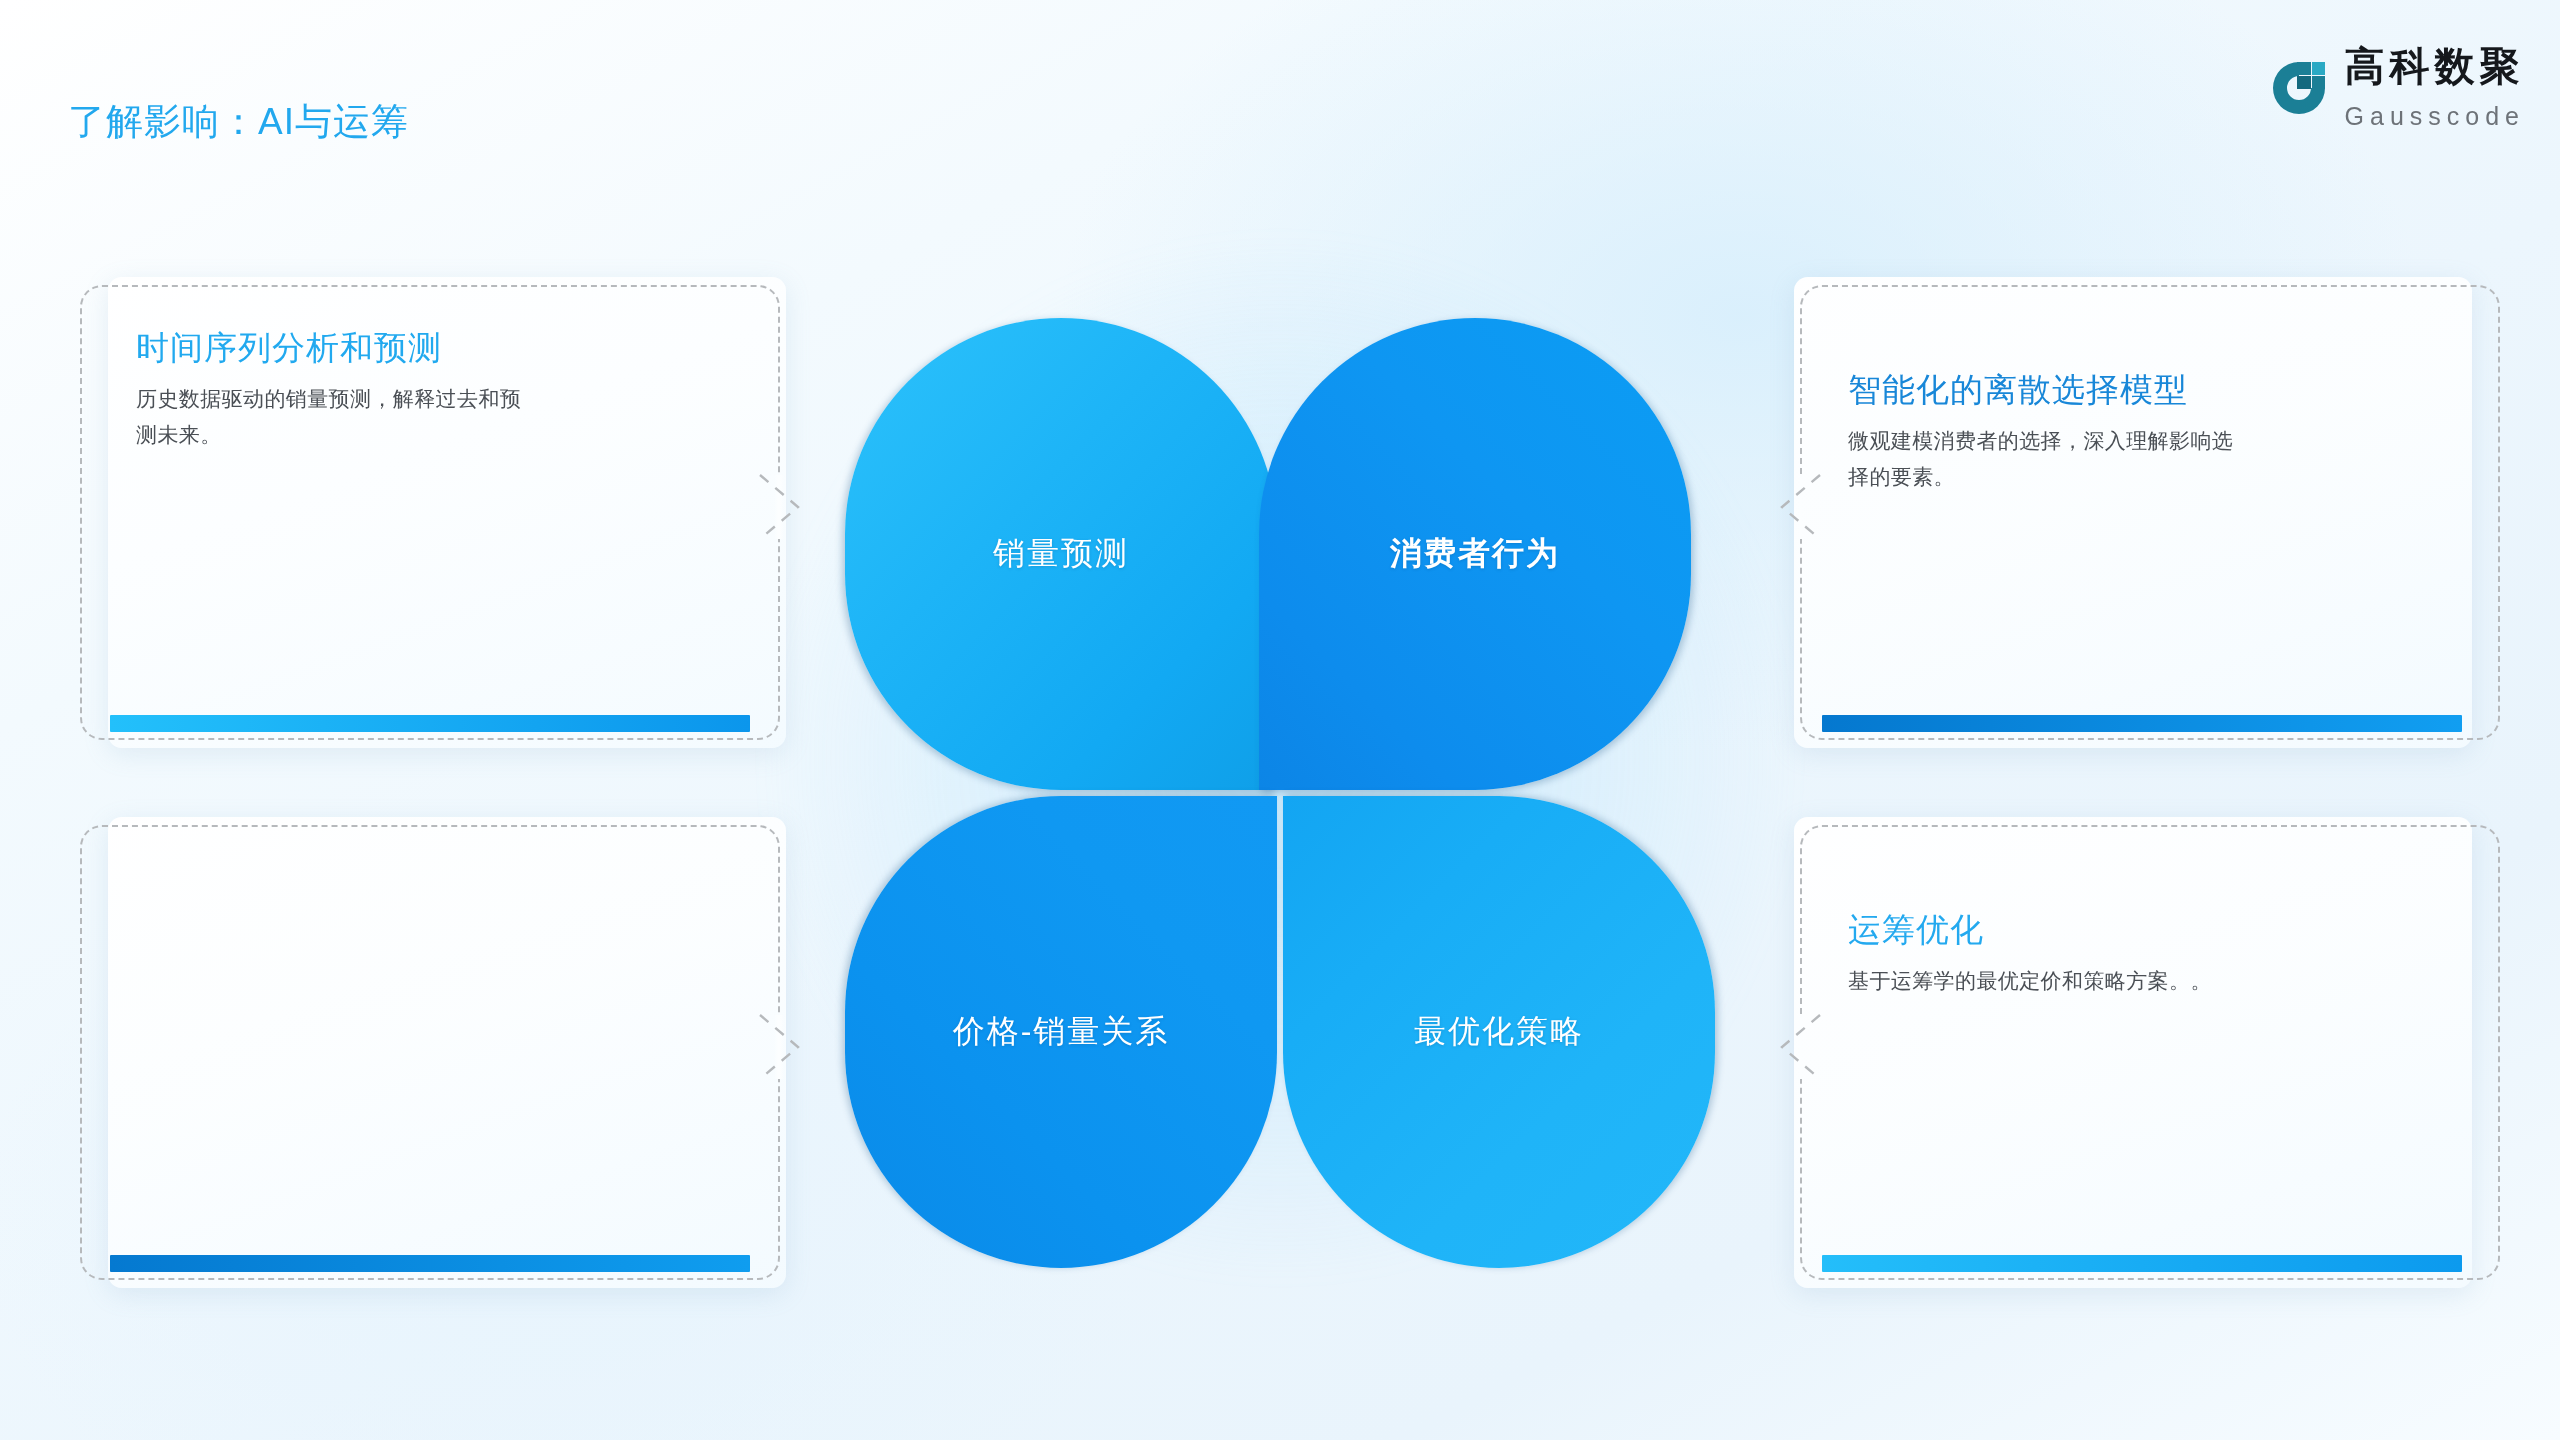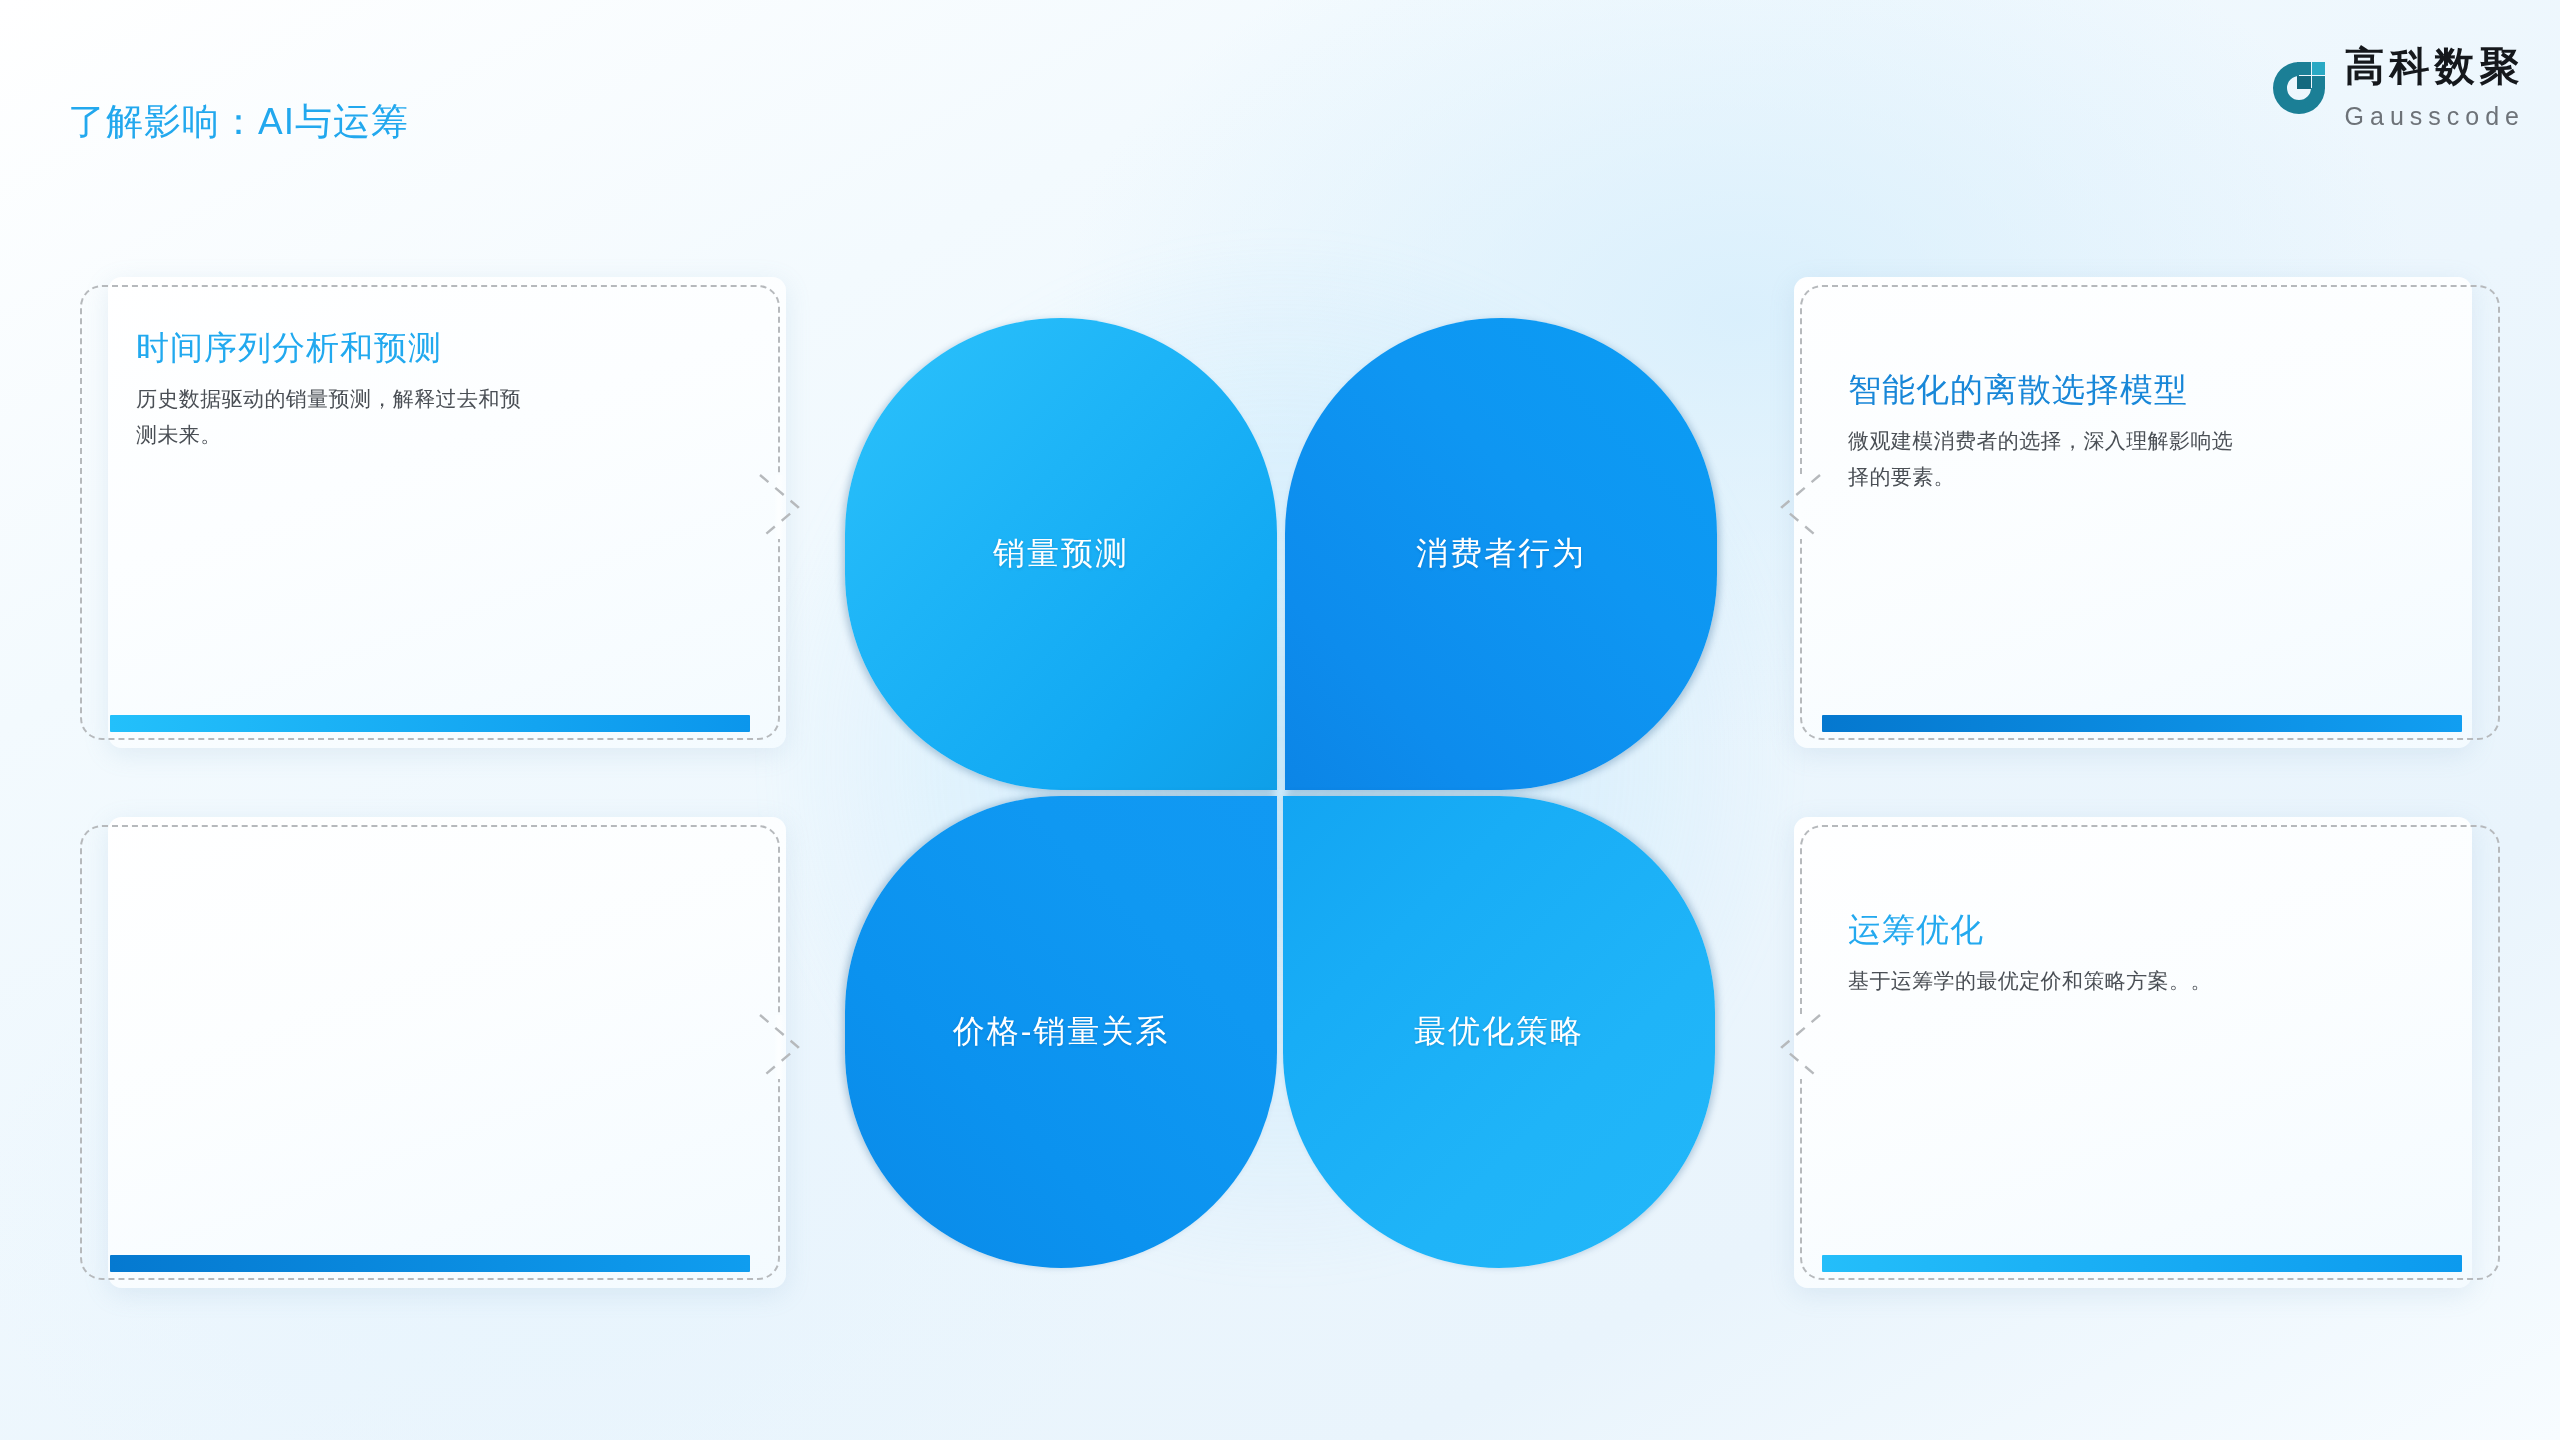--- a/index.html
+++ b/index.html
@@ -58,24 +58,25 @@
   }
   .petal span{ pointer-events:none; }
 
   .petal.tl{
     left:0; top:0;
     border-radius:216px 216px 0 216px;
     background:linear-gradient(135deg,#2cc2fb 0%,#1db4f7 40%,#12a9f3 75%,#0f9fe8 100%);
     box-shadow:-3px 2px 7px rgba(10,70,120,.26);
   }
   .petal.tr{
-    left:440px; top:0;
+    left:414px; top:0;
     border-radius:216px 216px 216px 0;
     background:linear-gradient(225deg,#0b9df4 0%,#0e96f2 40%,#0d8ced 78%,#0c85e6 100%);
     box-shadow:3px 2px 7px rgba(10,70,120,.26);
+    font-weight:bold;
   }
   .petal.bl{
     left:0; top:478px;
     border-radius:216px 0 216px 216px;
     background:linear-gradient(45deg,#0a8ae8 0%,#0b92ef 35%,#0f98f2 72%,#1199f3 100%);
     box-shadow:-3px -1px 7px rgba(10,70,120,.26);
   }
   .petal.br{
     left:438px; top:478px;
     border-radius:0 216px 216px 216px;

